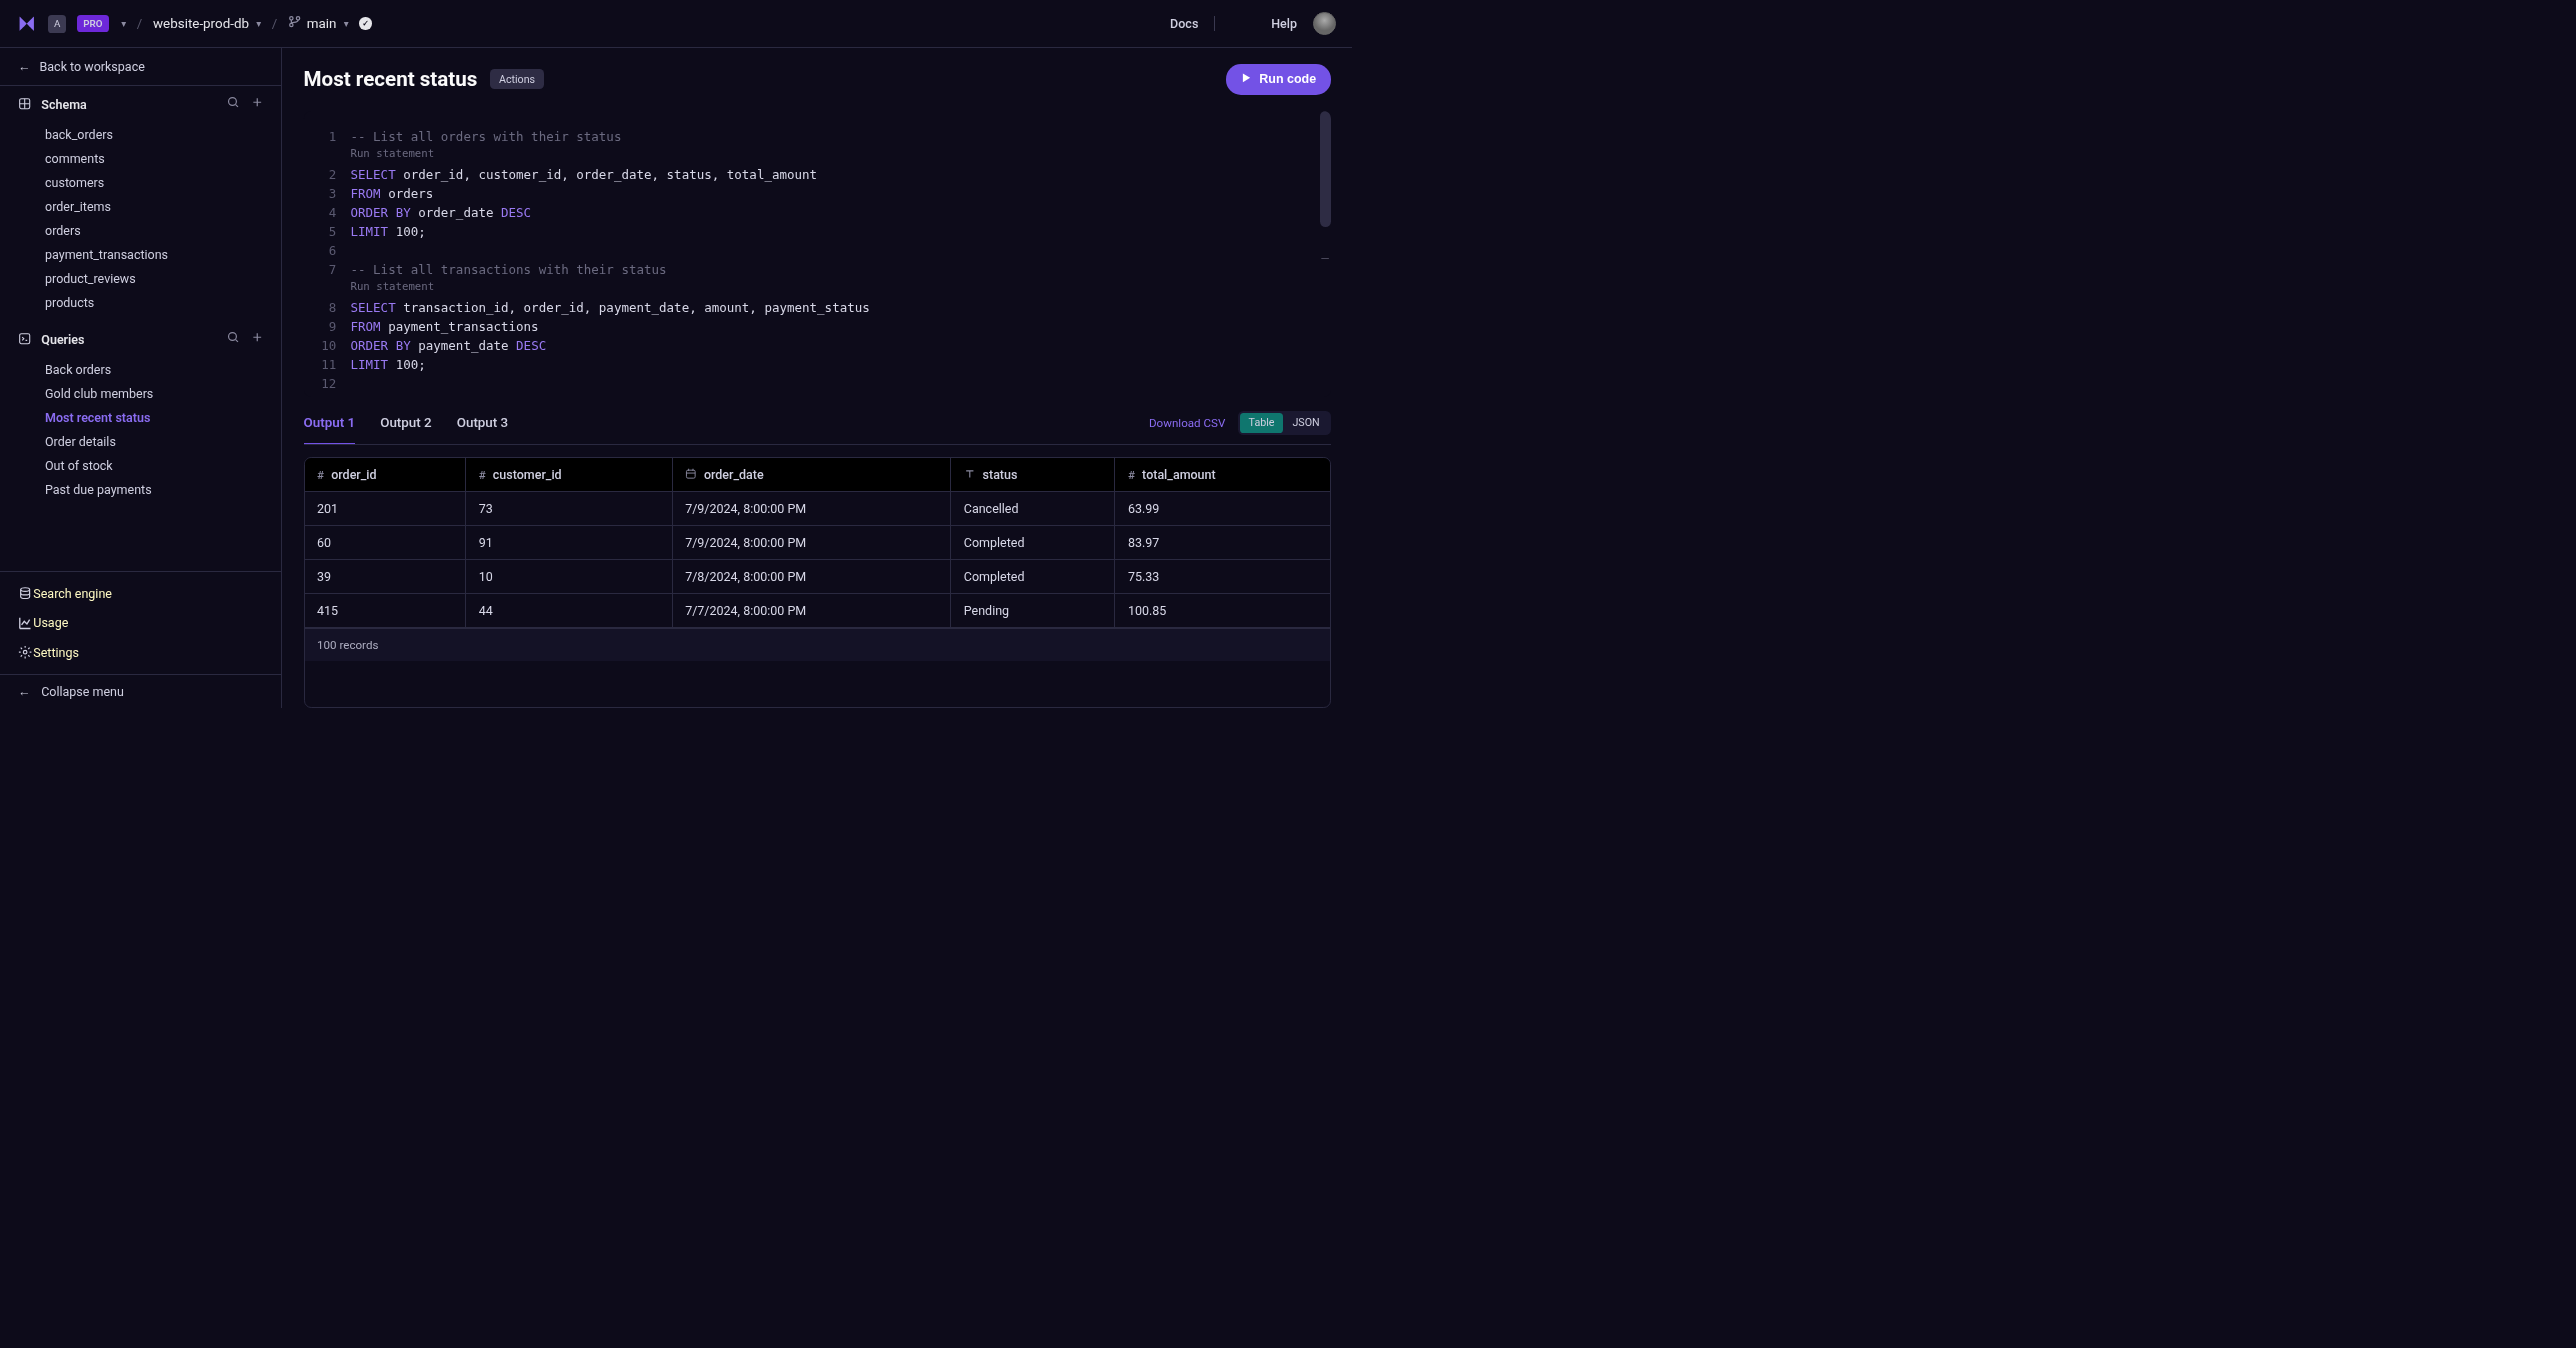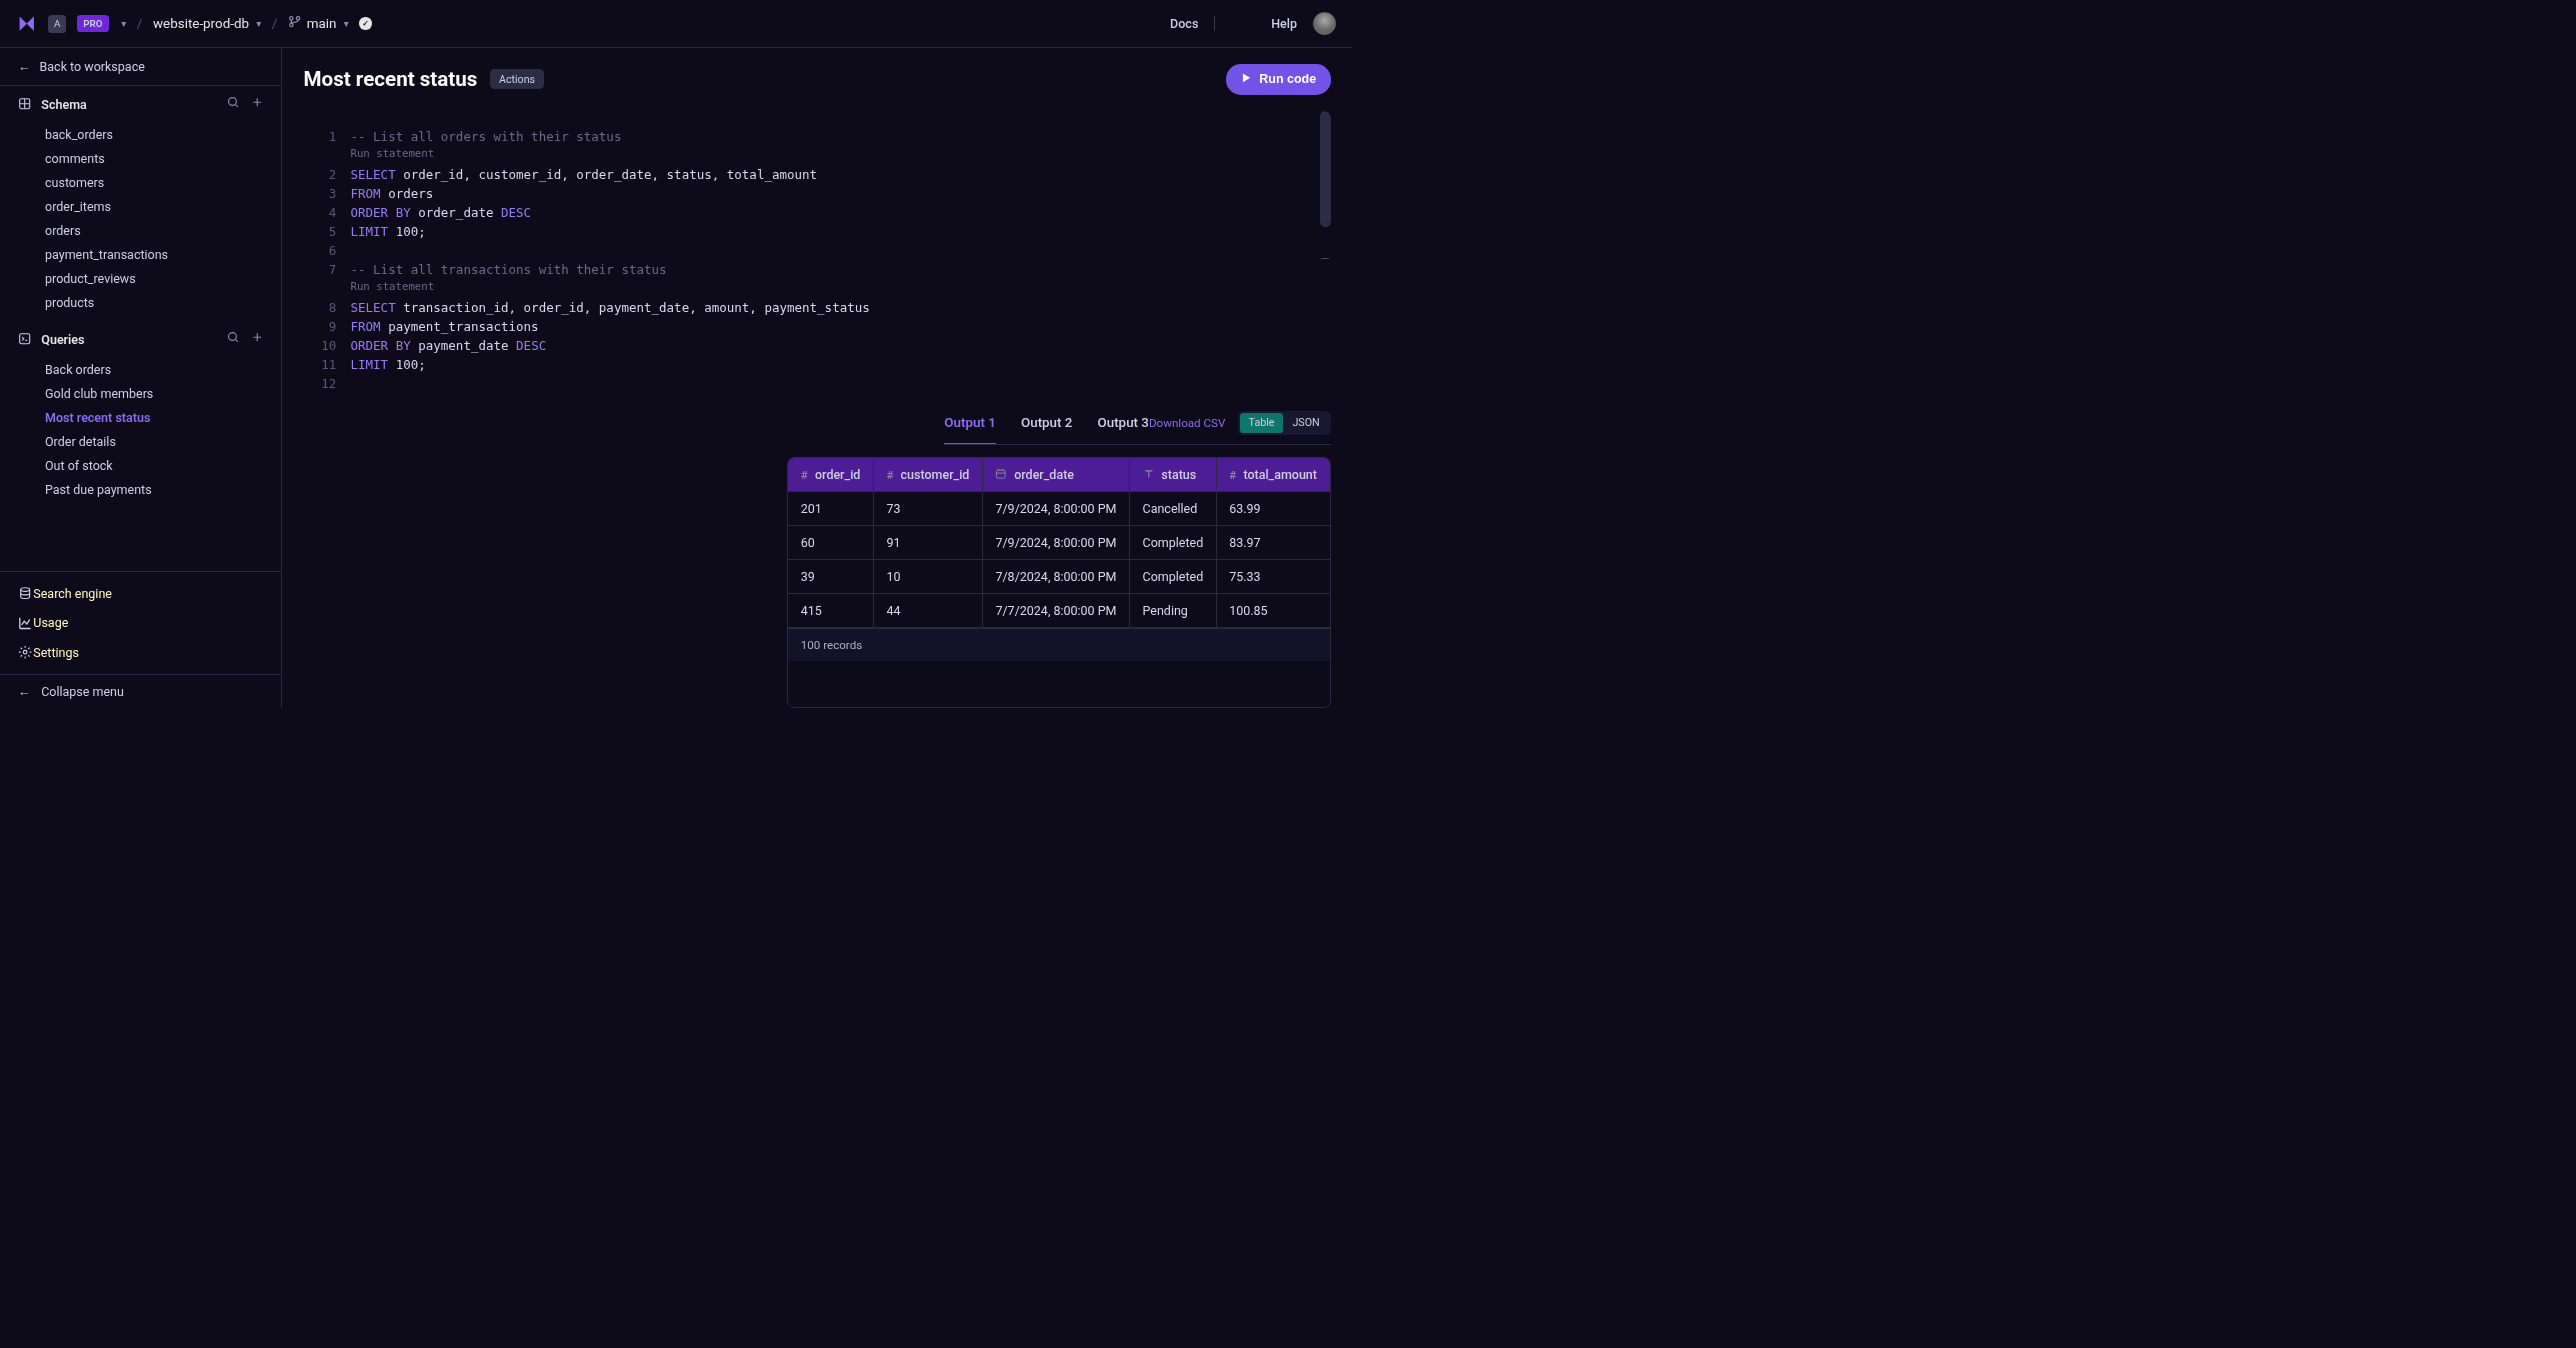--- a/index.html
+++ b/index.html
@@ -103,41 +103,41 @@
 .editor-handle { position: absolute; top: 50%; right: -5.4px; width: 21.5px; height: 9px; display:flex; align-items:center; justify-content:center; color:#555468; font-size:11.6px; }
 .code-lines { padding: 16px 0 16px 0; font-family: "SF Mono", Menlo, Consolas, monospace; font-size: 12.5px; line-height: 19px; }
 .code-line { display: flex; }
 .gutter { width: 47px; text-align: right; padding-right: 14.3px; color: #5a5970; user-select: none; }
 .code-text { flex: 1; white-space: pre; }
 .tok-comment { color: #6b6a80; }
 .tok-keyword { color: #9a7af3; }
 .tok-ident { color: #d8d8e8; }
 .tok-num { color: #d8d8e8; }
 .run-stmt { font-size: 10.7px; color: #6b6a80; padding-left: 47px; margin-top: -1.8px; margin-bottom: 1.8px; }
-.output-area { flex: 1; display: flex; flex-direction: column; overflow: hidden; align-items: flex-end; }
+.output-area { flex: 1; display: flex; flex-direction: column; overflow: hidden; }
 .output-tabs {
   display: flex; align-items: center; justify-content: space-between;
   border-bottom: 0.9px solid #2a2940; height: 43px;
 }
 .output-tabs-left { display: flex; gap: 25px; height: 100%; }
 .otab {
   display: flex; align-items: center; color: #cfcfe0; font-size: 13.4px;
   font-weight: 500; cursor: pointer; border-bottom: 1.8px solid transparent;
 }
 .otab.active { color: #8a6cf1; font-weight: 600; border-bottom-color: #7352e6; }
 .output-tabs-right { display: flex; align-items: center; gap: 12.5px; }
 .dl-link { color: #8a6cf1; font-size: 11.6px; cursor: pointer; }
 .view-toggle { display: flex; background: #1a1830; border-radius: 5.4px; padding: 1.8px; }
 .view-toggle span {
   padding: 3.6px 9px; font-size: 10.7px; color: #cfcfe0; cursor: pointer; border-radius: 3.6px;
 }
 .view-toggle span.active { background: #0f766e; }
 .result-table { border: 0.9px solid #2a2940; border-radius: 7.2px; overflow: hidden; margin-top: 12.5px; display: flex; flex-direction: column; flex: 1; }
 table { width: 100%; border-collapse: collapse; }
-thead tr { background: #4c1d95; }
+thead tr { background: #000000; }
 th {
   text-align: left; padding: 9px 12.5px; font-weight: 500; font-size: 12.5px;
   color: #cfcfe0; border-right: 0.9px solid #2a2940; border-bottom: 0.9px solid #2a2940;
 }
 th:last-child { border-right: none; }
 th .col-icon { color: #8b8aa0; margin-right: 7.2px; font-size: 11.6px; }
 tbody td {
   padding: 9px 12.5px; border-right: 0.9px solid #2a2940; border-bottom: 0.9px solid #2a2940;
   color: #d8d8e8; font-size: 12.5px;
 }

